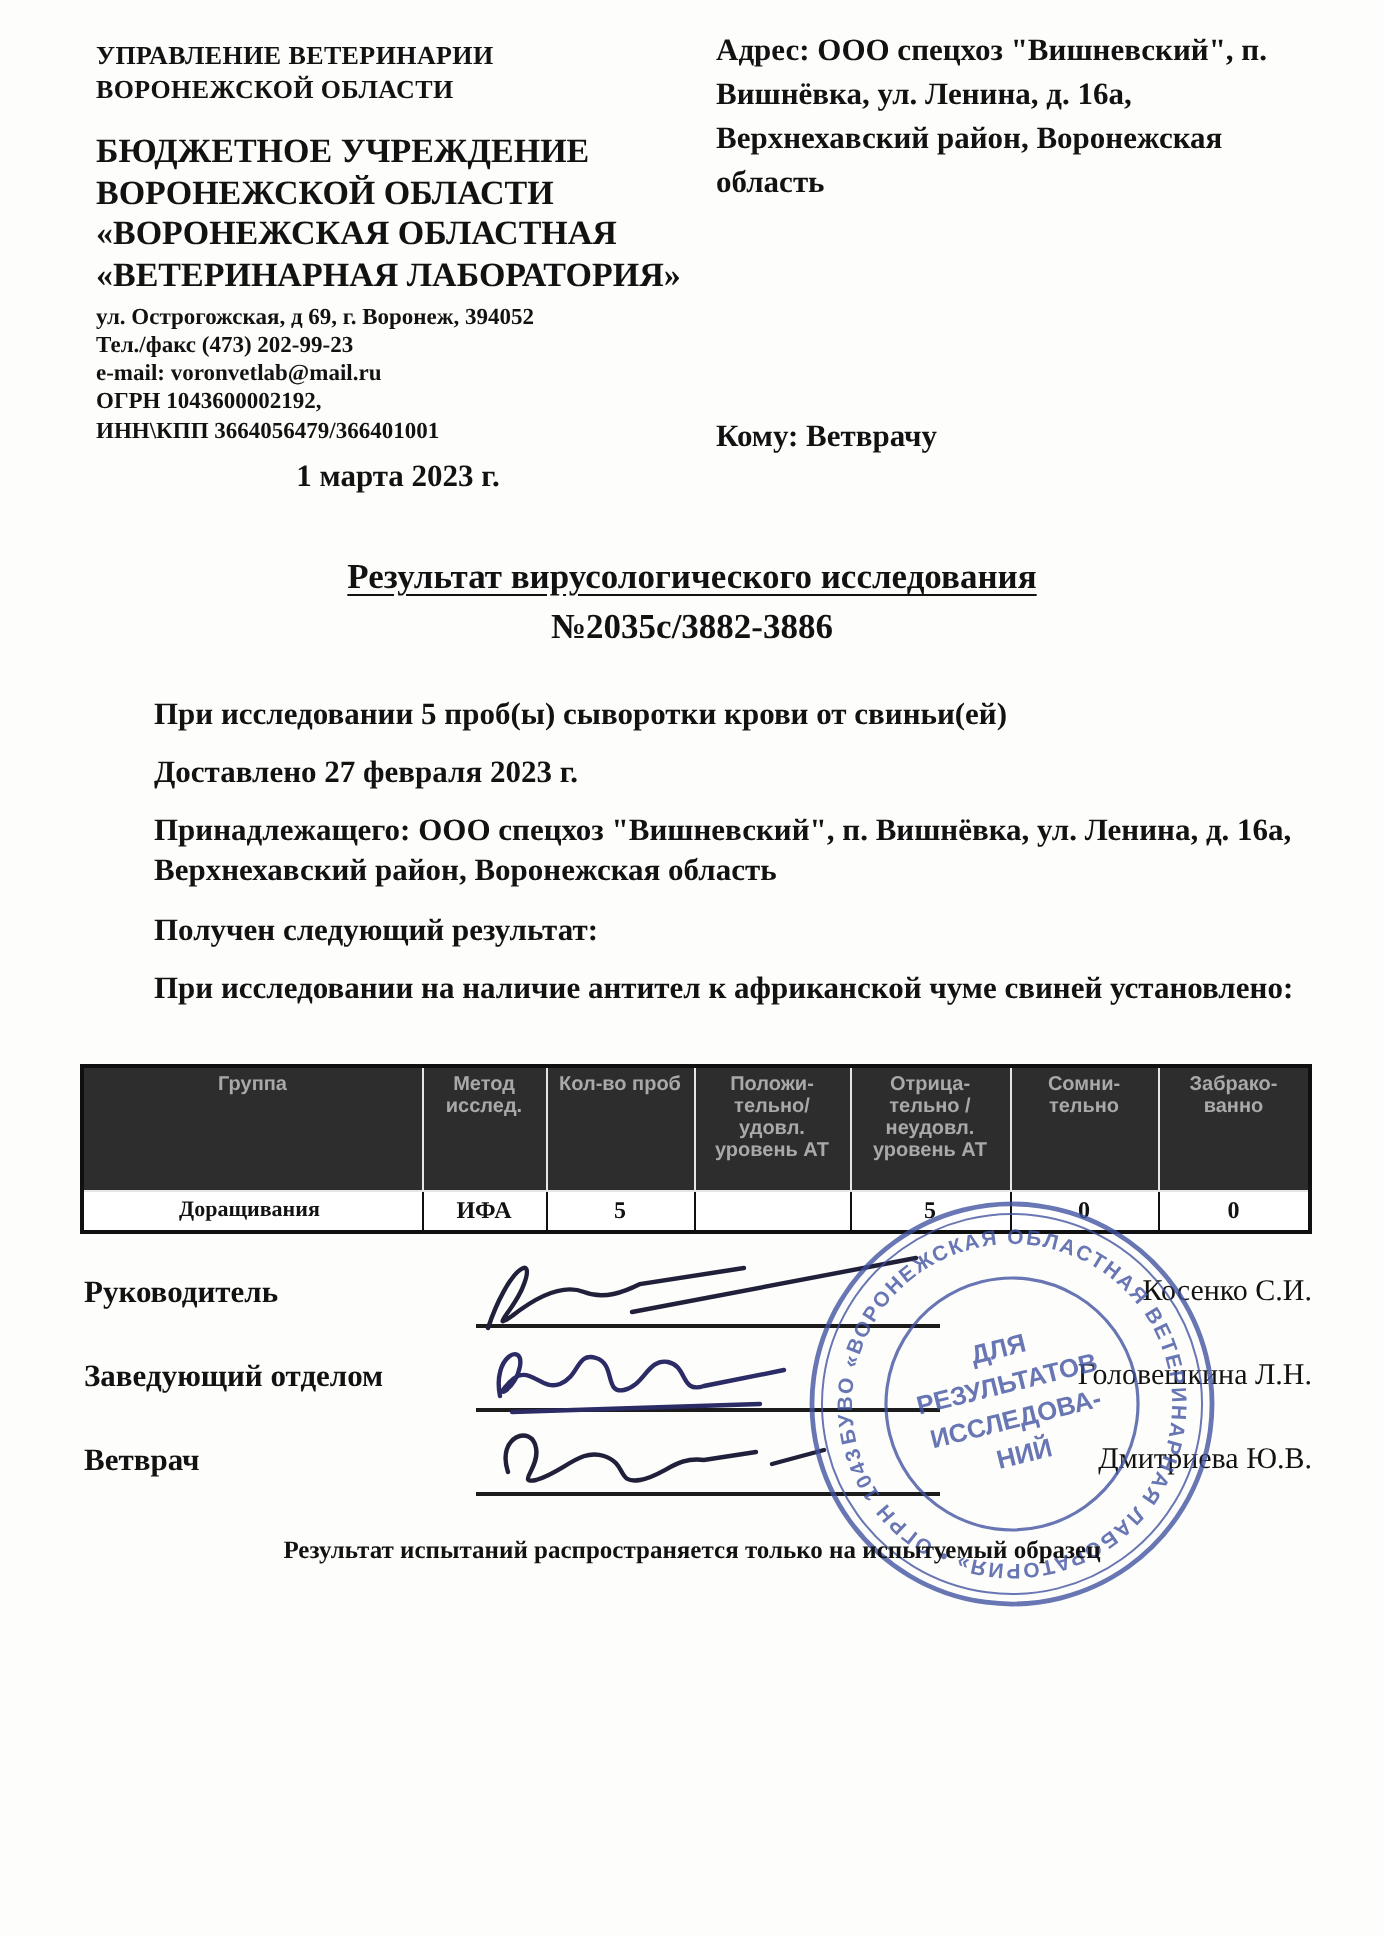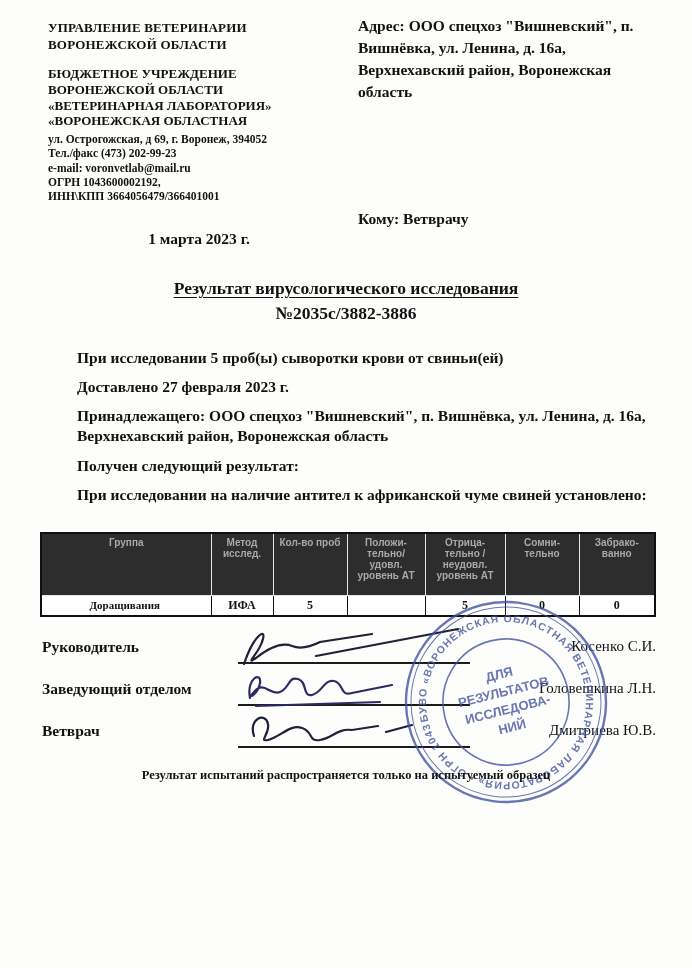--- a/index.html
+++ b/index.html
@@ -5,21 +5,21 @@
   * { margin:0; padding:0; box-sizing:border-box; }
   html,body { background:#ffffff; }
   .page {
     position:relative; width:692px; height:968px; margin:0 auto;
     background:#fdfdfb; color:#121212; overflow:hidden;
     font-family:"Liberation Serif", serif;
   }
   
   .letterhead { position:absolute; left:48px; top:20px; width:302px; text-align:left; font-weight:700; }
   .lh-dept  { font-size:13px; line-height:1.3; letter-spacing:.2px; }
-  .lh-org   { margin-top:12px; font-size:13px; line-height:1.22; }
+  .lh-org   { margin-top:12px; font-size:17px; line-height:1.22; }
   .lh-cont  { margin-top:3px; font-size:11.5px; line-height:1.24; }
   .doc-date { position:absolute; left:48px; top:230px; width:302px; text-align:center; font-size:15.5px; font-weight:700; }
   
   .recipient    { position:absolute; left:358px; top:15px; width:294px; font-size:15.5px; font-weight:700; line-height:1.42; }
   .recipient-to { position:absolute; left:358px; top:210px; font-size:15.5px; font-weight:700; }
   
   .title { position:absolute; left:0; top:276px; width:100%; text-align:center; font-weight:700; font-size:17.5px; line-height:1.4; }
   .title-line1 { text-decoration:underline; text-underline-offset:3px; }
   
   .body-text { position:absolute; left:42px; top:348px; width:614px; font-size:15.5px; font-weight:700;margin-left:35px; }
@@ -55,22 +55,22 @@
 <div class="page">
 
   <div class="letterhead">
     <div class="lh-dept">
       <div>УПРАВЛЕНИЕ ВЕТЕРИНАРИИ</div>
       <div>ВОРОНЕЖСКОЙ ОБЛАСТИ</div>
     </div>
     <div class="lh-org">
       <div>БЮДЖЕТНОЕ УЧРЕЖДЕНИЕ</div>
       <div>ВОРОНЕЖСКОЙ ОБЛАСТИ</div>
+      <div>«ВОРОНЕЖСКАЯ ОБЛАСТНАЯ</div>
       <div>«ВЕТЕРИНАРНАЯ ЛАБОРАТОРИЯ»</div>
-      <div>«ВОРОНЕЖСКАЯ ОБЛАСТНАЯ</div>
     </div>
     <div class="lh-cont">
       <div>ул. Острогожская, д 69, г. Воронеж, 394052</div>
       <div>Тел./факс  (473) 202-99-23</div>
       <div>e-mail: voronvetlab@mail.ru</div>
       <div>ОГРН 1043600002192,</div>
       <div>ИНН\КПП 3664056479/366401001</div>
     </div>
   </div>
   <div class="doc-date">1 марта 2023 г.</div>

